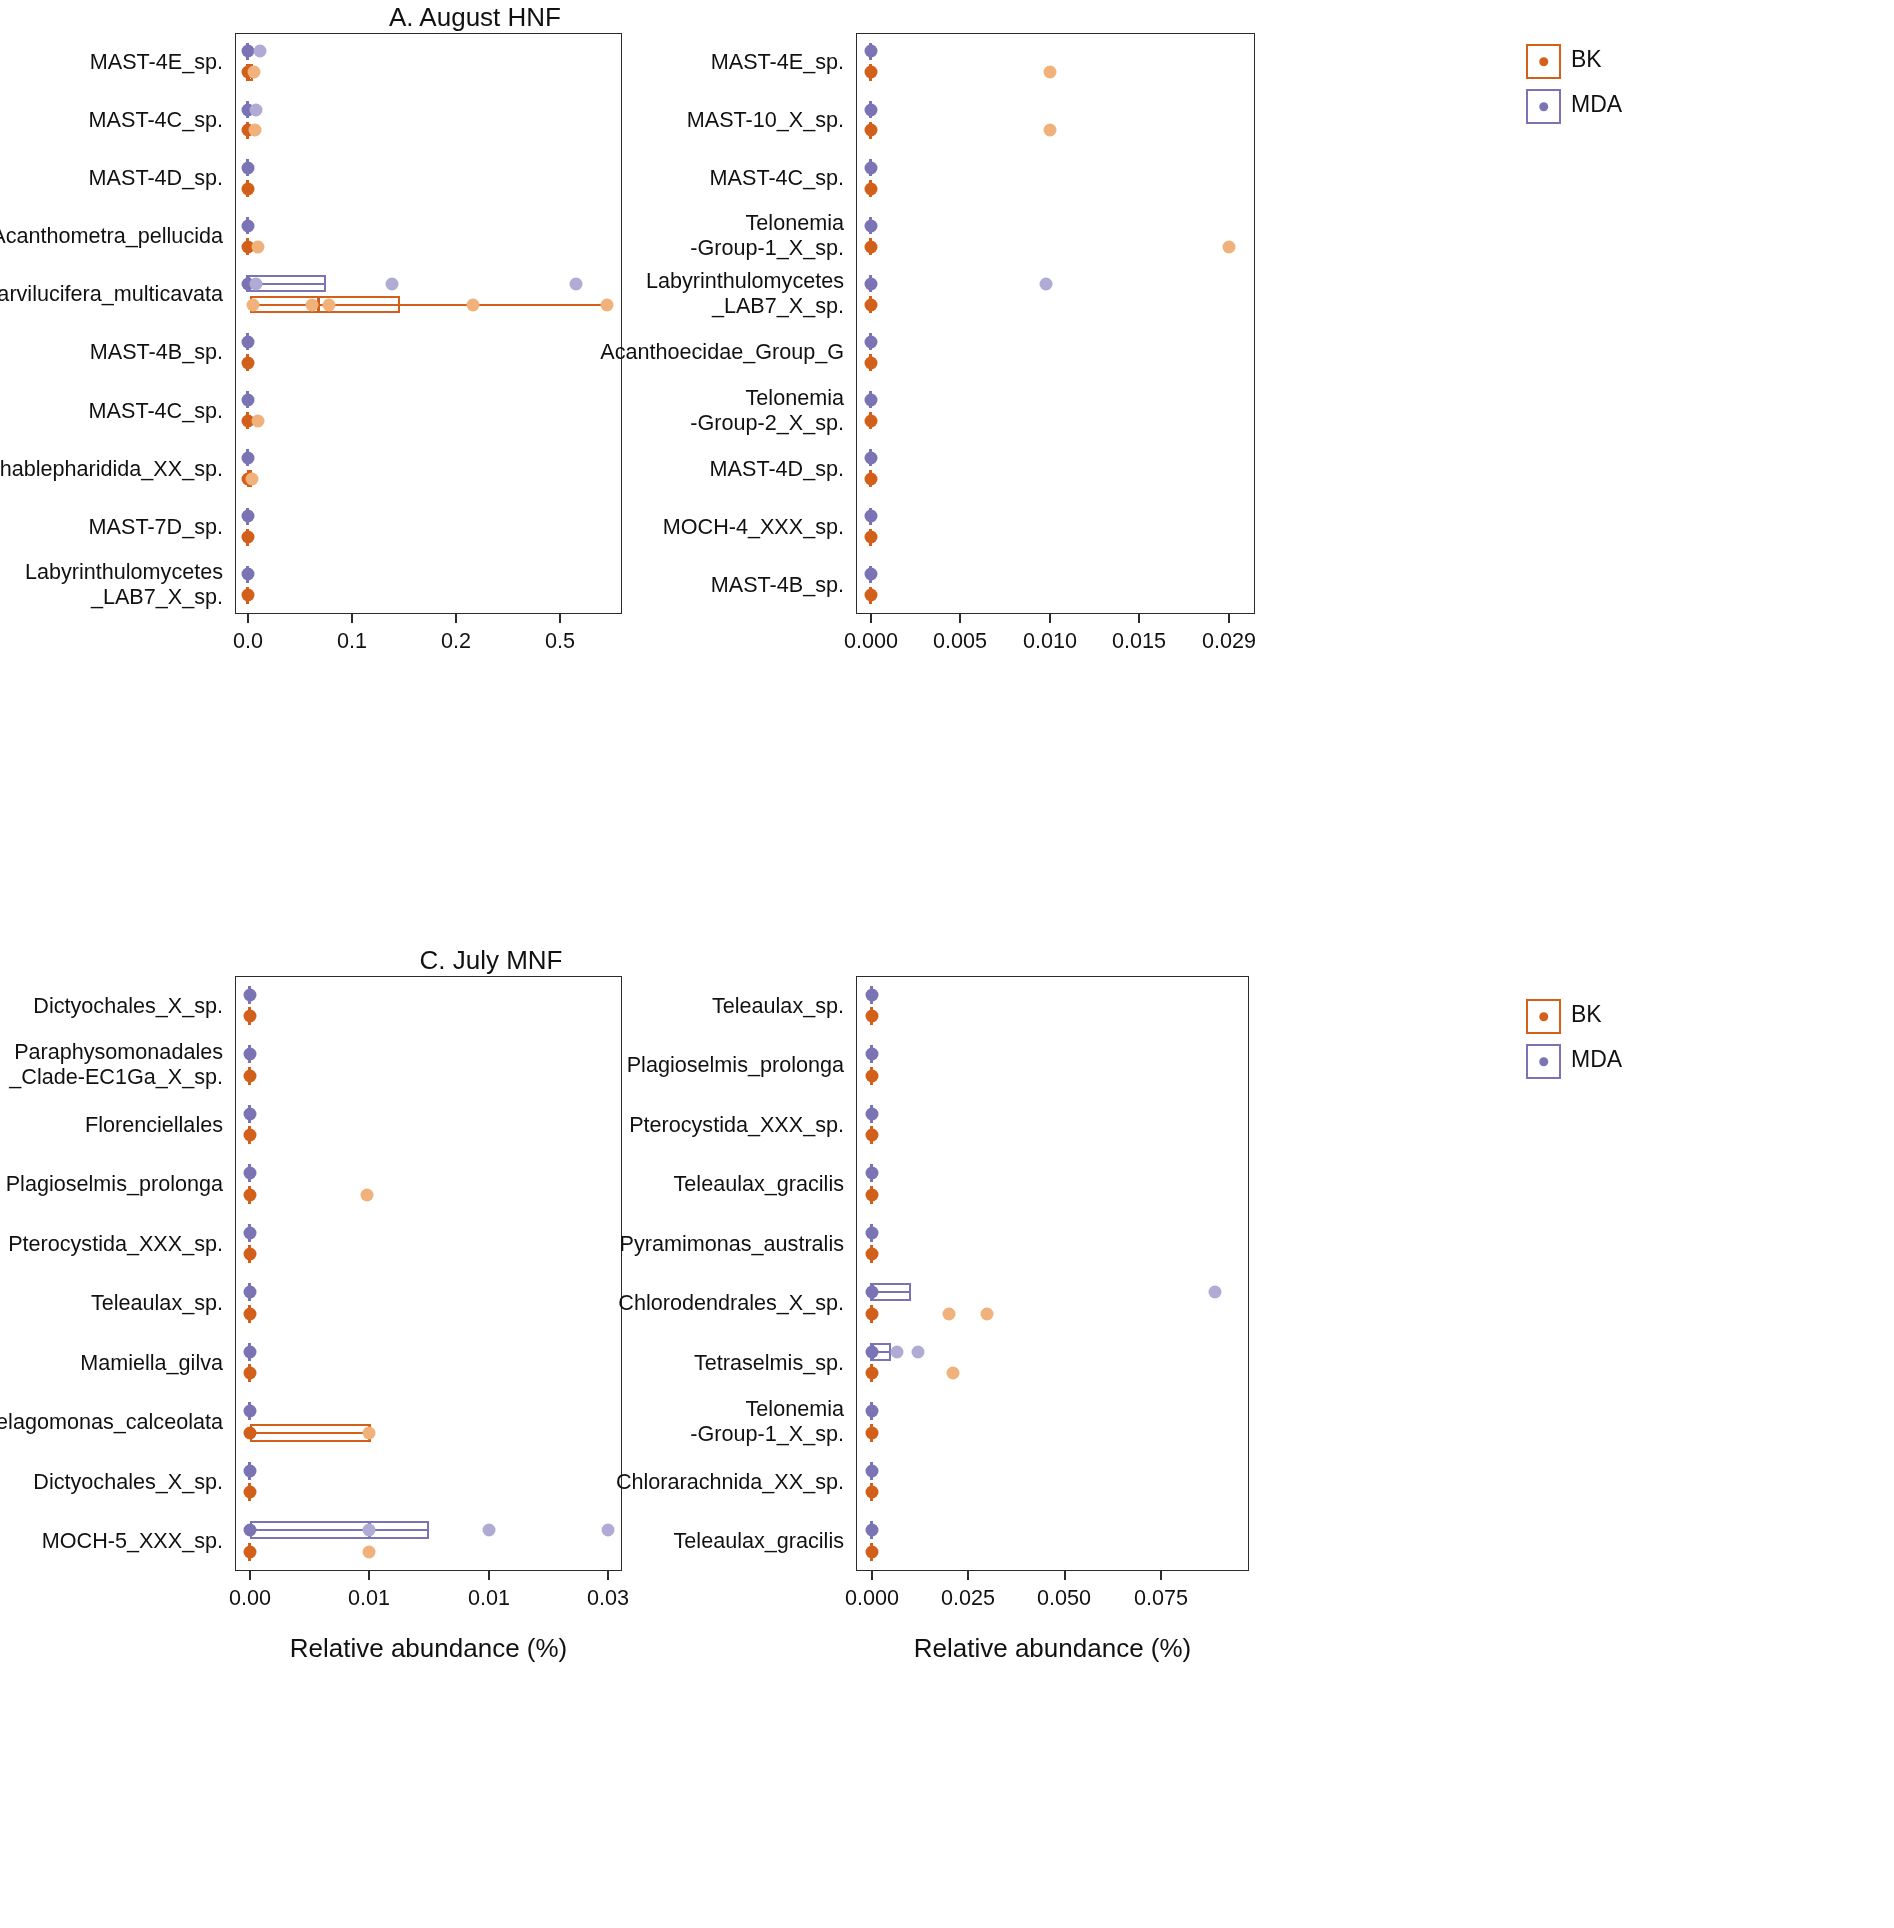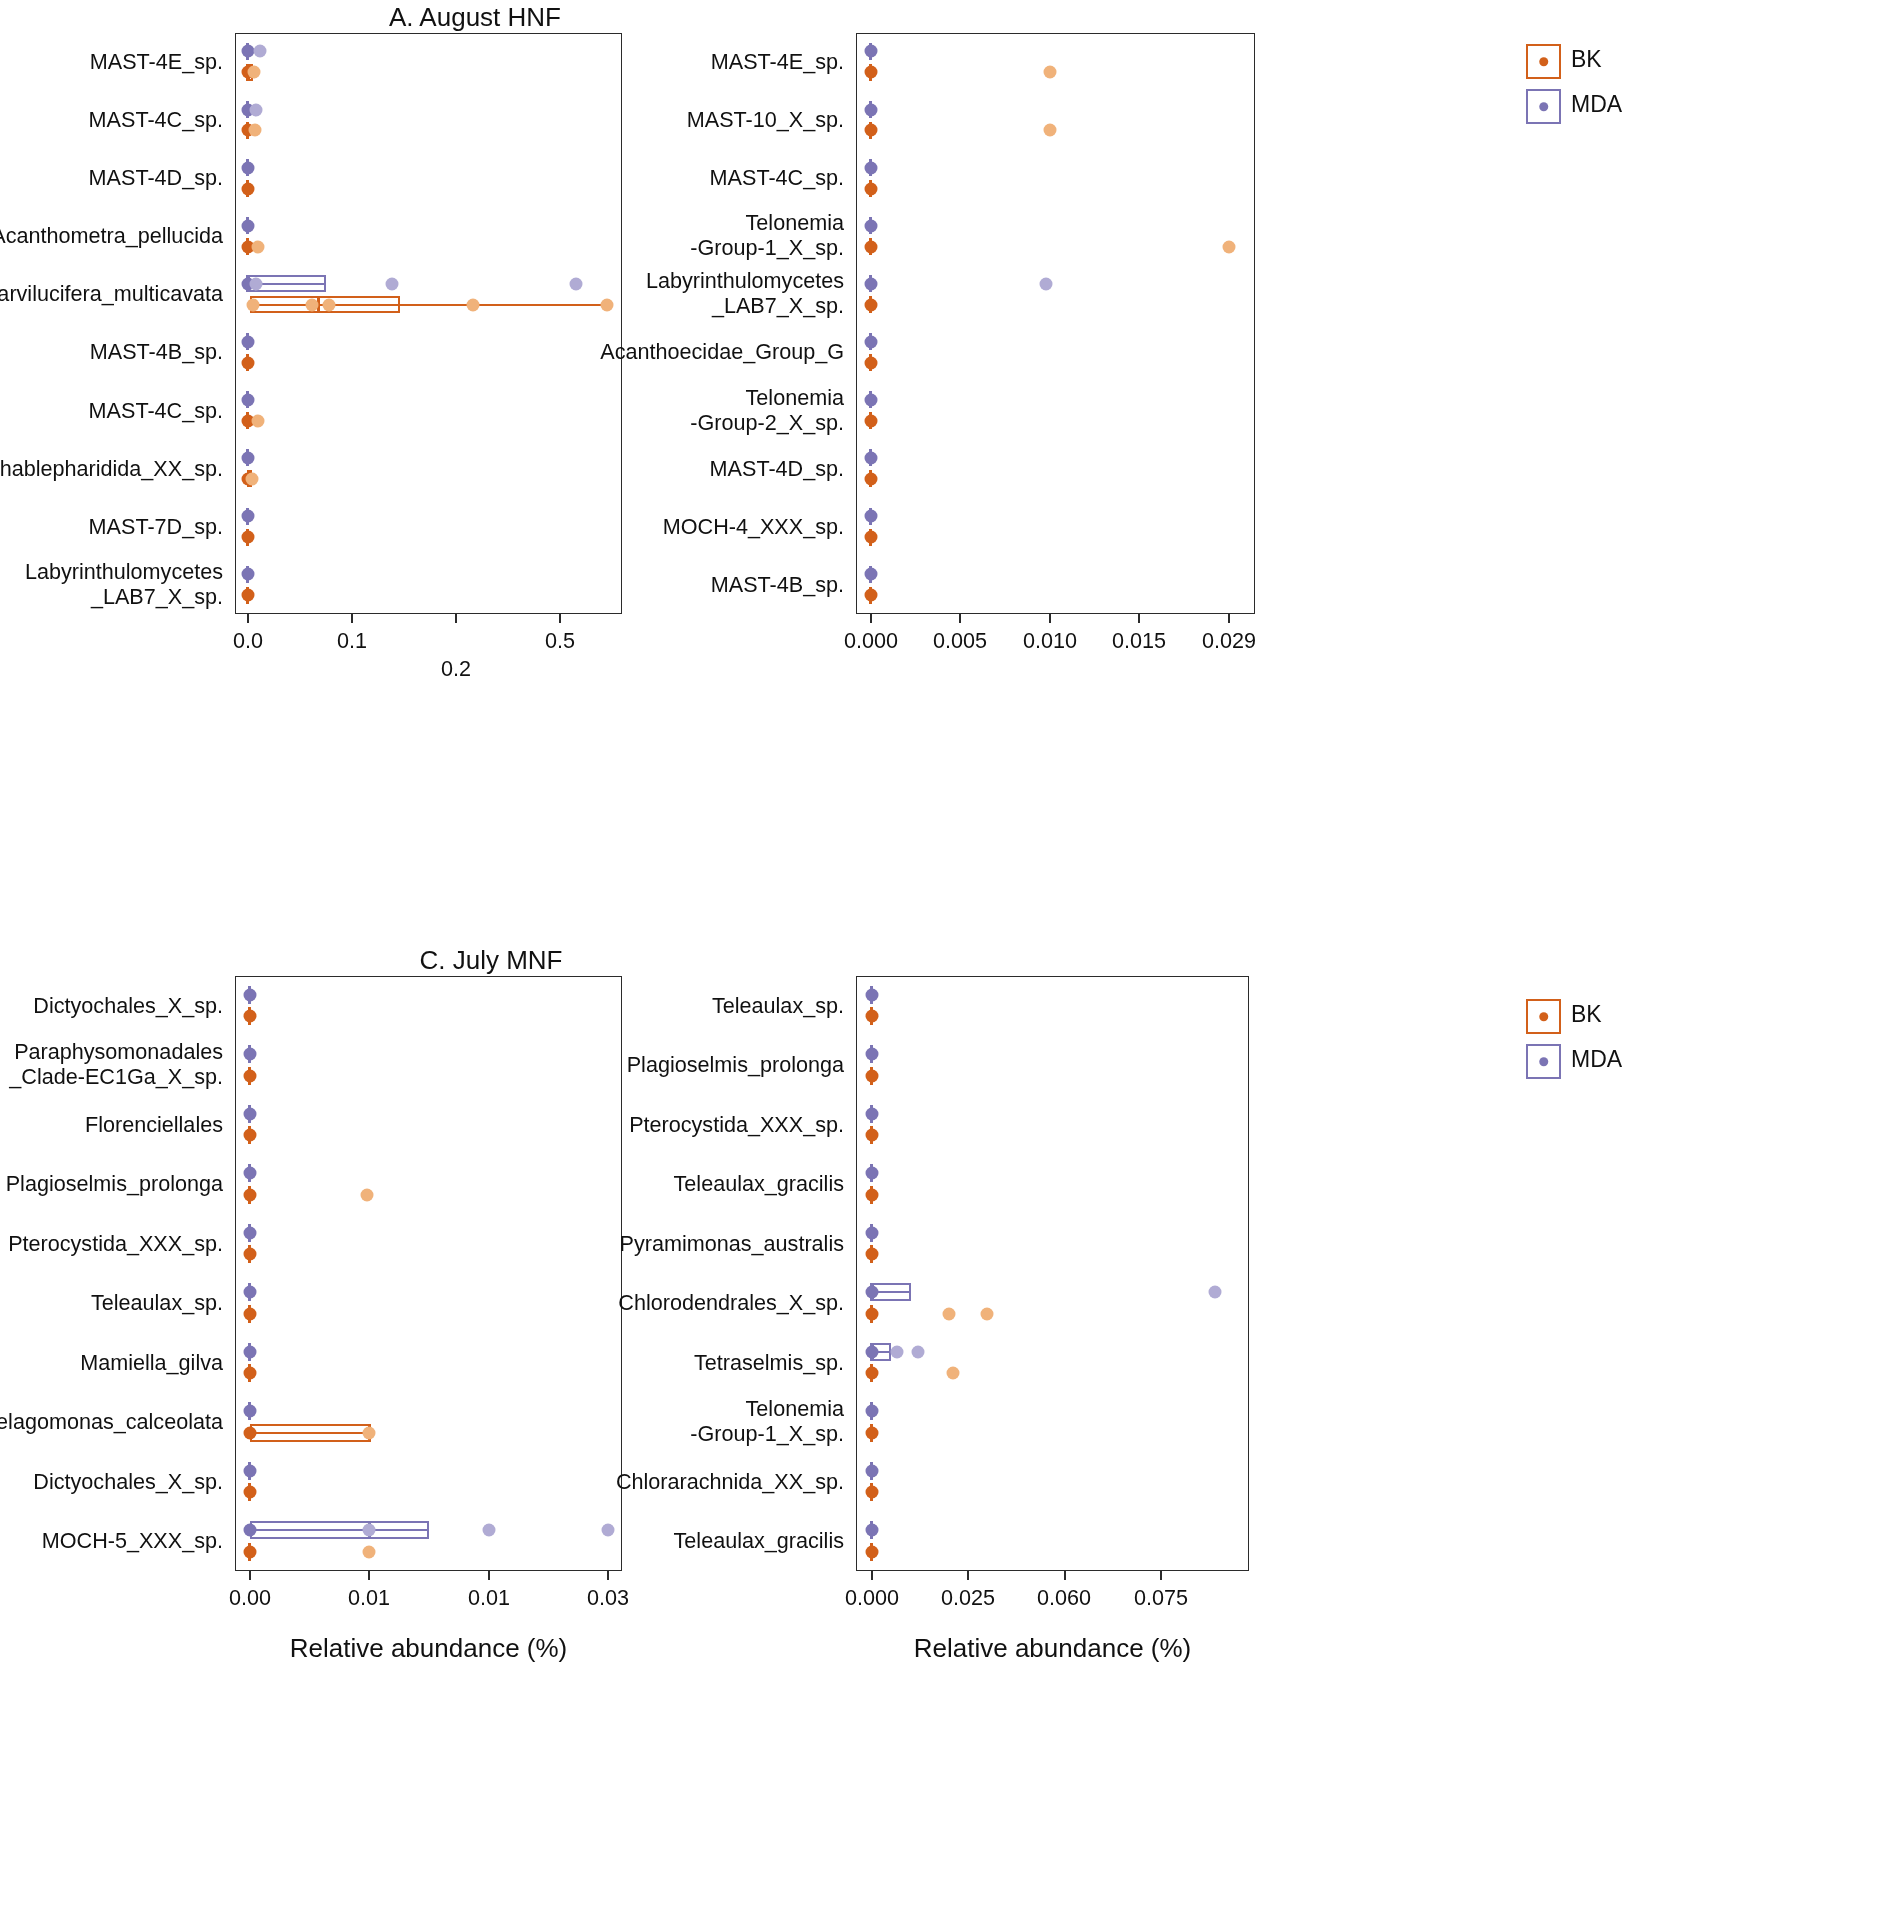--- a/index.html
+++ b/index.html
@@ -38,21 +38,21 @@
       <div class="ylabel" style="right: 693px; width: 363px; left: -140px; top: 411px; white-space: pre;">MAST-4C_sp.</div>
       <div class="ylabel" style="right: 693px; width: 363px; left: -140px; top: 469px; white-space: pre;">Kathablepharidida_XX_sp.</div>
       <div class="ylabel" style="right: 693px; width: 363px; left: -140px; top: 527px; white-space: pre;">MAST-7D_sp.</div>
       <div class="ylabel" style="right: 693px; width: 363px; left: -140px; top: 585px; white-space: pre;">Labyrinthulomycetes
 _LAB7_X_sp.</div>
       <div class="tickmark" style="left: 247px; top: 614px; height: 8.6px;"></div>
       <div class="xtick" style="left: 248px; top: 628px;">0.0</div>
       <div class="tickmark" style="left: 351px; top: 614px; height: 8.6px;"></div>
       <div class="xtick" style="left: 352px; top: 628px;">0.1</div>
       <div class="tickmark" style="left: 455px; top: 614px; height: 8.6px;"></div>
-      <div class="xtick" style="left: 456px; top: 628px; margin-top: 28px;">0.2</div>
+      <div class="xtick" style="left: 456px; top: 628px;">0.2</div>
       <div class="tickmark" style="left: 559px; top: 614px; height: 8.6px;"></div>
       <div class="xtick" style="left: 560px; top: 628px;">0.5</div>
       <div class="whisker" style="left: 248px; top: 51px; height: 2.2px; width: 3.1px; background: rgb(123, 116, 180);"></div>
       <div class="whisker" style="left: 247px; top: 43px; width: 2.2px; height: 17.4px; background: rgb(123, 116, 180);"></div>
       <div class="whisker" style="left: 246px; top: 43px; width: 2.6px; height: 17.4px; background: rgb(123, 116, 180);"></div>
       <div class="pt" style="width: 13px; height: 13px; left: 248px; top: 51px; background: rgb(123, 116, 180);"></div>
       <div class="pt" style="width: 13px; height: 13px; left: 260px; top: 51px; background: rgb(176, 171, 212);"></div>
       <div class="whisker" style="left: 248px; top: 109px; height: 2.2px; width: 6.2px; background: rgb(123, 116, 180);"></div>
       <div class="whisker" style="left: 247px; top: 101px; width: 2.2px; height: 17.4px; background: rgb(123, 116, 180);"></div>
       <div class="whisker" style="left: 246px; top: 101px; width: 2.6px; height: 17.4px; background: rgb(123, 116, 180);"></div>
@@ -377,21 +377,21 @@
       <div class="ylabel" style="right: 1051px; width: 363px; left: -453px; top: 420px; white-space: pre;">Tetraselmis_sp.</div>
       <div class="ylabel" style="right: 1051px; width: 363px; left: -453px; top: 479px; white-space: pre;">Telonemia
 -Group-1_X_sp.</div>
       <div class="ylabel" style="right: 1051px; width: 363px; left: -453px; top: 539px; white-space: pre;">Chlorarachnida_XX_sp.</div>
       <div class="ylabel" style="right: 1051px; width: 363px; left: -453px; top: 598px; white-space: pre;">Teleaulax_gracilis</div>
       <div class="tickmark" style="left: -63px; top: 628px; height: 8.6px;"></div>
       <div class="xtick" style="left: -62px; top: 642px;">0.000</div>
       <div class="tickmark" style="left: 33px; top: 628px; height: 8.6px;"></div>
       <div class="xtick" style="left: 34px; top: 642px;">0.025</div>
       <div class="tickmark" style="left: 130px; top: 628px; height: 8.6px;"></div>
-      <div class="xtick" style="left: 130px; top: 642px;">0.060</div>
+      <div class="xtick" style="left: 130px; top: 642px;">0.050</div>
       <div class="tickmark" style="left: 226px; top: 628px; height: 8.6px;"></div>
       <div class="xtick" style="left: 227px; top: 642px;">0.075</div>
       <div class="axis-title" style="left: -78px; width: 393px; top: 690px;">Relative abundance (%)</div>
       <div class="whisker" style="left: -62px; top: 51px; height: 2.2px; width: 4.6px; background: rgb(123, 116, 180);"></div>
       <div class="whisker" style="left: -63px; top: 43px; width: 2.2px; height: 18px; background: rgb(123, 116, 180);"></div>
       <div class="whisker" style="left: -64px; top: 43px; width: 2.6px; height: 18px; background: rgb(123, 116, 180);"></div>
       <div class="pt" style="width: 13px; height: 13px; left: -62px; top: 52px; background: rgb(123, 116, 180);"></div>
       <div class="whisker" style="left: -62px; top: 111px; height: 2.2px; width: 4.6px; background: rgb(123, 116, 180);"></div>
       <div class="whisker" style="left: -63px; top: 102px; width: 2.2px; height: 18px; background: rgb(123, 116, 180);"></div>
       <div class="whisker" style="left: -64px; top: 102px; width: 2.6px; height: 18px; background: rgb(123, 116, 180);"></div>

